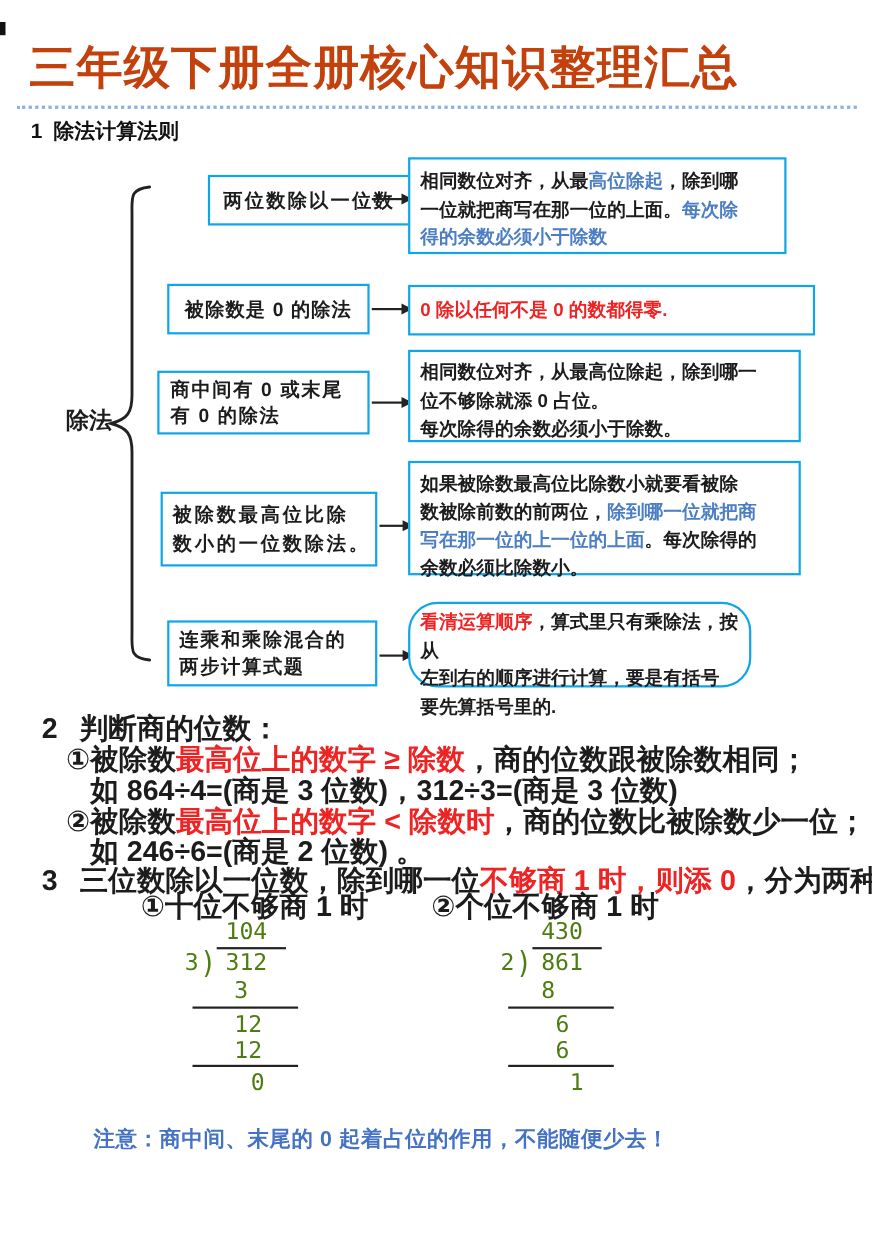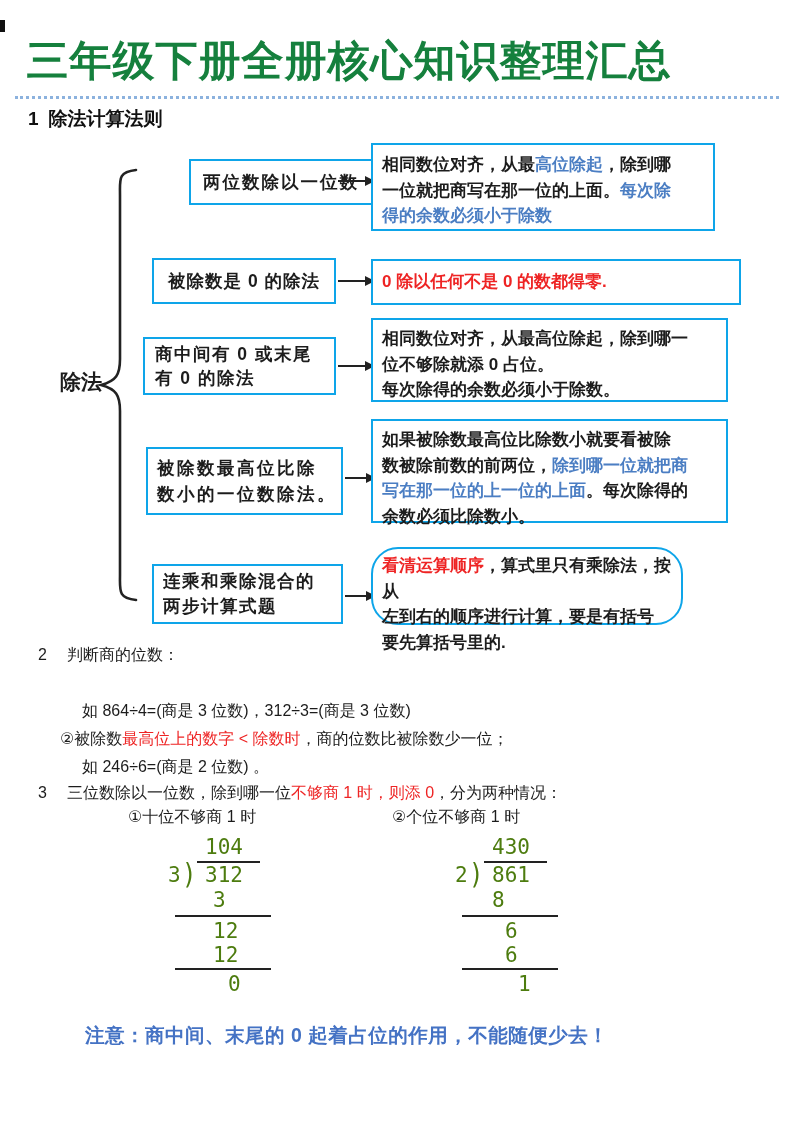--- a/index.html
+++ b/index.html
@@ -9,21 +9,21 @@
     background:#ffffff; overflow:hidden;
     font-family:"Liberation Sans","DejaVu Sans",sans-serif;
     color:#1c1c1c;
   }
   .abs { position:absolute; }
 
   .artifact { left:0; top:20px; width:5px; height:12px; background:#111; }
 
   .title {
     left:0; top:33px; width:698px; text-align:center;
-    font-size:42px; font-weight:bold; letter-spacing:1px; color:#15803d;
+    font-size:42px; font-weight:bold; letter-spacing:1px; color:#c2410c;
   }
   .divider {
     left:15px; top:96px; width:764px; height:0;
     border-top:3px dotted #8cb2de;
   }
   .sec-heading {
     left:28px; top:106px; font-size:19px; font-weight:bold; color:#111;
   }
   .sec-heading .num { margin-right:10px; }
 
@@ -59,21 +59,21 @@
     border-left:10px solid #222; border-top:5.5px solid transparent;
     border-bottom:5.5px solid transparent;
   }
   .a1 { left:338px; top:180px; width:28px; }
   .a2 { left:338px; top:280px; width:28px; }
   .a3 { left:338px; top:365px; width:28px; }
   .a4 { left:345px; top:477px; width:22px; }
   .a5 { left:345px; top:595px; width:22px; }
 
   
-  .tline { font-size:16px; font-weight:normal; white-space:pre; }
+  .tline { font-size:26px; font-weight:bold; white-space:pre; }
   .tline .num { display:inline-block; margin-right:20px; }
   .l-s2h  { left:38px; top:645px; }
   .l-s2i1 { left:60px; top:673px; }
   .l-s2e1 { left:82px; top:701px; }
   .l-s2i2 { left:60px; top:729px; }
   .l-s2e2 { left:82px; top:757px; }
   .l-s3   { left:38px; top:783px; }
   .l-c1   { left:128px; top:807px; }
   .l-c2   { left:392px; top:807px; }
 
@@ -154,20 +154,21 @@
 数被除前数的前两位，</span><span class="blu">除到哪一位就把商
 写在那一位的上一位的上面</span><span class="blk">。每次除得的
 余数必须比除数小。</span></div>
 
   <div class="abs rbox rbox5"><span class="red">看清运算顺序</span><span class="blk">，算式里只有乘除法，按从
 左到右的顺序进行计算，要是有括号
 要先算括号里的.</span></div>
 
   <div class="abs tline l-s2h"><span class="num">2</span><span>判断商的位数：</span></div>
 
+  <div class="abs tline l-s2i1"><span class="blk">①被除数</span><span class="red">最高位上的数字 ≥ 除数</span><span class="blk">，商的位数跟被除数相同；</span></div>
   <div class="abs tline l-s2e1">如 864÷4=(商是 3 位数)，312÷3=(商是 3 位数)</div>
 
   <div class="abs tline l-s2i2"><span class="blk">②被除数</span><span class="red">最高位上的数字 &lt; 除数时</span><span class="blk">，商的位数比被除数少一位；</span></div>
   <div class="abs tline l-s2e2">如 246÷6=(商是 2 位数) 。</div>
 
   <div class="abs tline l-s3"><span class="num">3</span><span class="blk">三位数除以一位数，除到哪一位</span><span class="red">不够商 1 时，则添 0</span><span class="blk">，分为两种情况：</span></div>
 
   <div class="abs tline l-c1">①十位不够商 1 时</div>
   <div class="abs tline l-c2">②个位不够商 1 时</div>
 

